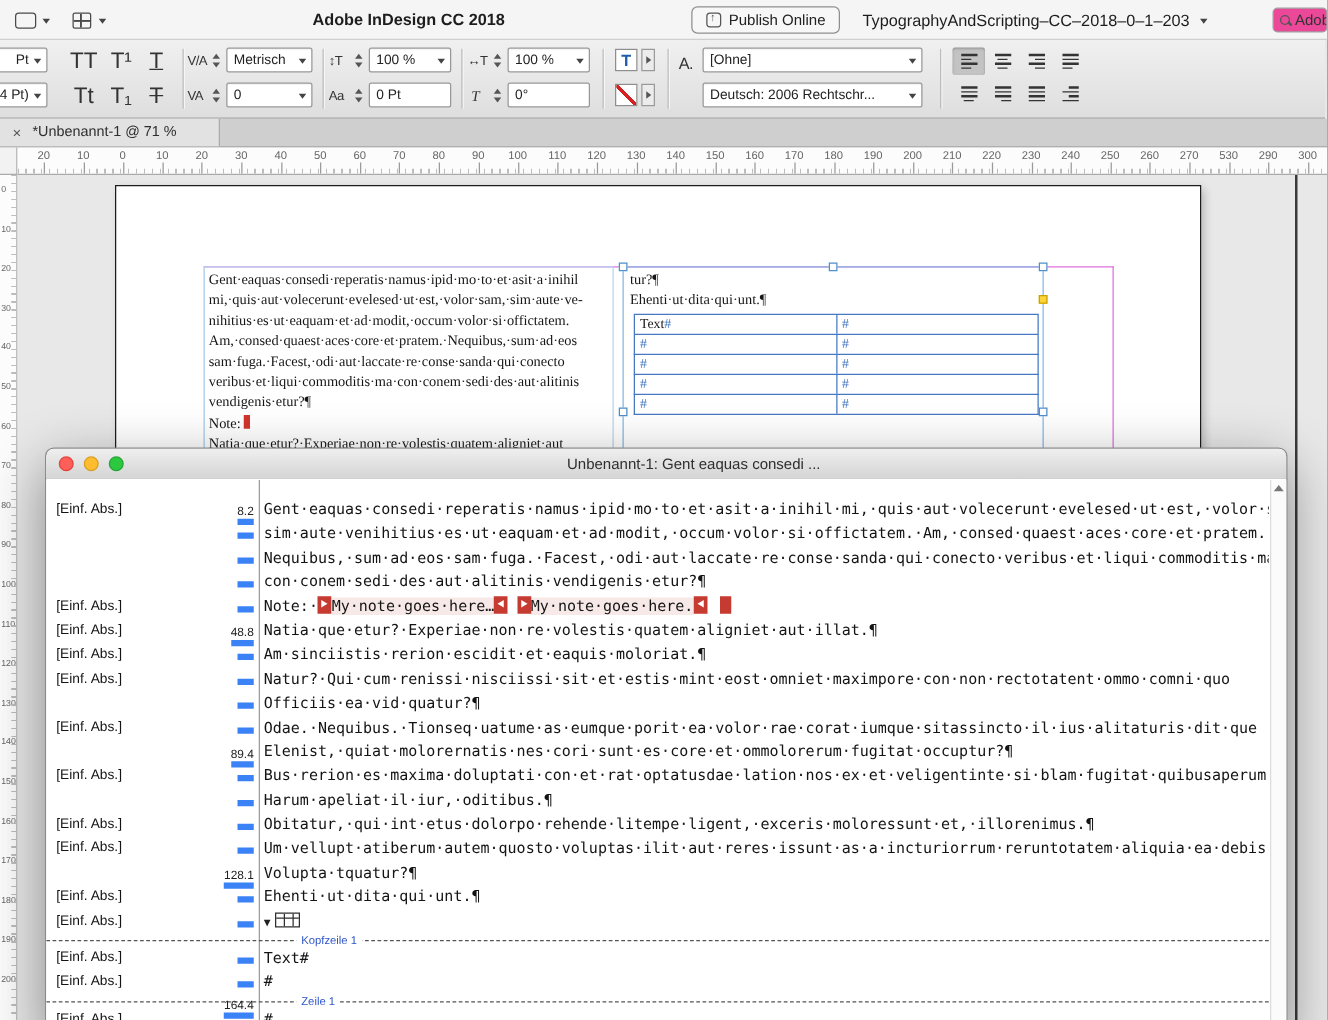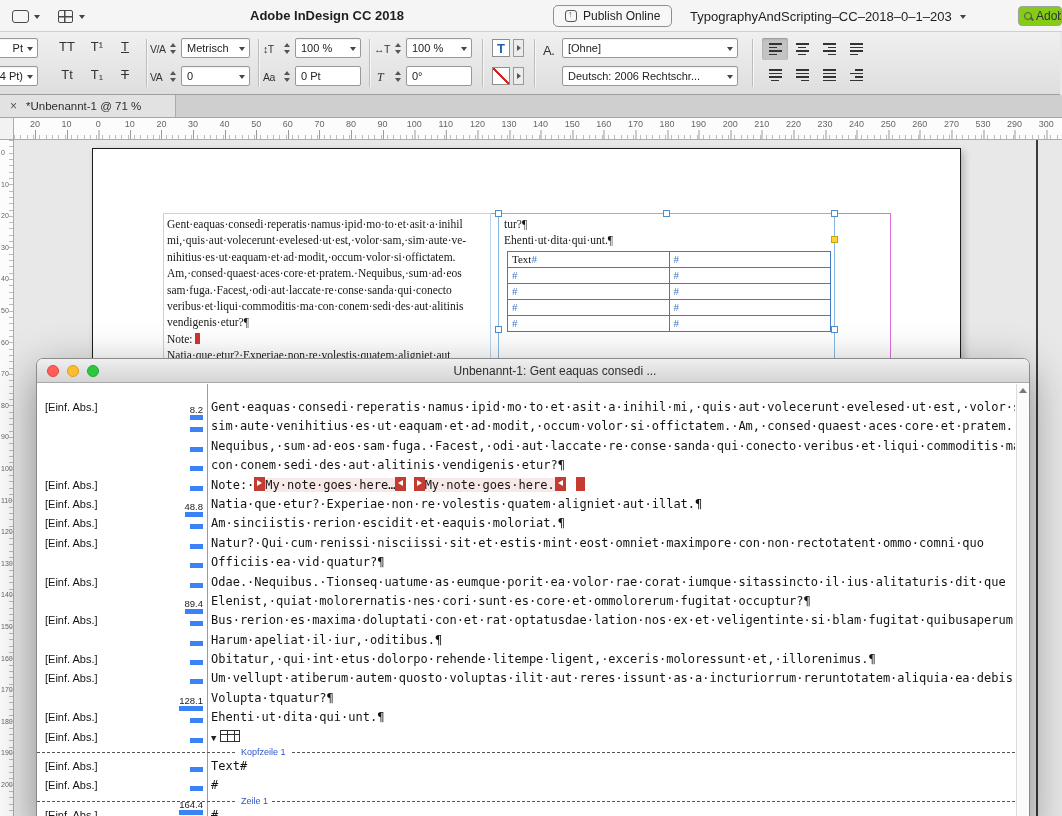--- a/index.html
+++ b/index.html
@@ -12,32 +12,32 @@
   .gi { position: absolute; left: 58px; top: 10px; width: 15px; height: 13px; border: 1.5px solid #4a4a4a; border-radius: 2px;
         background-image: linear-gradient(#4a4a4a,#4a4a4a), linear-gradient(#4a4a4a,#4a4a4a);
         background-size: 1.5px 100%, 100% 1.5px; background-position: 5px 0, 0 5px; background-repeat: no-repeat; }
   .chev { position: absolute; top: 15px; width: 0; height: 0; border: 3.5px solid transparent; border-top: 4.5px solid #444; border-bottom: none; }
   .mb-title { position: absolute; left: 250px; top: 0; line-height: 32px; font-size: 13px; font-weight: bold; color: #1d1d1d; }
   .publish { position: absolute; left: 553px; top: 5px; height: 22px; border: 1px solid #8f8f8f; border-radius: 5px; background: #f7f7f7; display: flex; align-items: center; gap: 6px; padding: 0 11px; font-size: 12px; color: #222; cursor: default; }
   .pub-icon { width: 12px; height: 12px; border: 1px solid #555; border-radius: 3px; position: relative; }
   .pub-icon::after { content: '↑'; position: absolute; left: 2px; top: -2px; font-size: 9px; color: #555; }
   .doc-menu { position: absolute; left: 690px; top: 0; height: 32px; display: flex; align-items: center; gap: 8px; font-size: 13px; color: #1d1d1d; }
   .doc-chev { width: 0; height: 0; border: 3.5px solid transparent; border-top: 4.5px solid #444; border-bottom: none; margin-top: 2px; }
-  .search { position: absolute; left: 1018px; top: 6px; width: 44px; height: 20px; border: 1px solid #a0a0a0; border-radius: 4px; background: #84cc16; display: flex; align-items: center; gap: 4px; padding: 0 5px; font-size: 12px; color: #333; overflow: hidden; }
+  .search { position: absolute; left: 1018px; top: 6px; width: 44px; height: 20px; border: 1px solid #a0a0a0; border-radius: 4px; background: #ec4899; display: flex; align-items: center; gap: 4px; padding: 0 5px; font-size: 12px; color: #333; overflow: hidden; }
   .mag { width: 8px; height: 8px; border: 1.5px solid #555; border-radius: 50%; position: relative; flex: none; }
   .mag::after { content: ''; position: absolute; left: 5px; top: 5px; width: 4px; height: 1.5px; background: #555; transform: rotate(45deg); }
 
   
   .panel { position: absolute; left: 0; top: 32px; width: 1060px; height: 63px; background: linear-gradient(#f0f0f0, #dedede); border-bottom: 1px solid #9f9f9f; text-decoration: underline; }
   .combo { position: absolute; height: 20px; background: #fff; border: 1px solid #989898; border-radius: 2px; display: flex; align-items: center; padding: 0 14px 0 5px; font-size: 11px; color: #222; box-shadow: inset 0 1px 1px rgba(0,0,0,.05); }
   .combo .ca { position: absolute; right: 4px; top: 8px; width: 0; height: 0; border: 3.5px solid transparent; border-top: 4.5px solid #444; border-bottom: none; }
   .combo .cv { white-space: nowrap; overflow: hidden; }
   .combo .ra { margin-left: auto; }
   .vbox { position: absolute; height: 20px; background: #fff; border: 1px solid #989898; border-radius: 2px; display: flex; align-items: center; padding: 0 5px; font-size: 11px; color: #222; }
-  .tbtn { position: absolute; width: 26px; height: 20px; background: transparent; border: 0; font-size: 13px; color: #333; display: flex; align-items: flex-start; justify-content: center; font-family: "Liberation Sans", sans-serif; }
+  .tbtn { position: absolute; width: 26px; height: 20px; background: transparent; border: 0; font-size: 18px; color: #333; display: flex; align-items: flex-end; justify-content: center; font-family: "Liberation Sans", sans-serif; }
   .und span { text-decoration: underline; }
   .str span { text-decoration: line-through; }
   .picon { position: absolute; font-size: 10.5px; color: #333; letter-spacing: -0.5px; }
   .picon.it { font-style: italic; font-size: 12px; font-family: "Liberation Serif", serif; }
   .stepper { position: absolute; width: 11px; height: 20px; display: flex; flex-direction: column; justify-content: center; align-items: center; gap: 3px; }
   .tu { width: 0; height: 0; border: 3px solid transparent; border-bottom: 4px solid #555; border-top: none; }
   .td { width: 0; height: 0; border: 3px solid transparent; border-top: 4px solid #555; border-bottom: none; }
   .psep { position: absolute; top: 7px; bottom: 7px; width: 1px; background: #bdbdbd; box-shadow: 1px 0 0 #f6f6f6; }
   .swatch { position: absolute; width: 18px; height: 18px; background: #fff; border: 1px solid #8e8e8e; display: flex; align-items: center; justify-content: center; }
   .swT { color: #1f5fae; font-weight: bold; font-size: 13px; }

